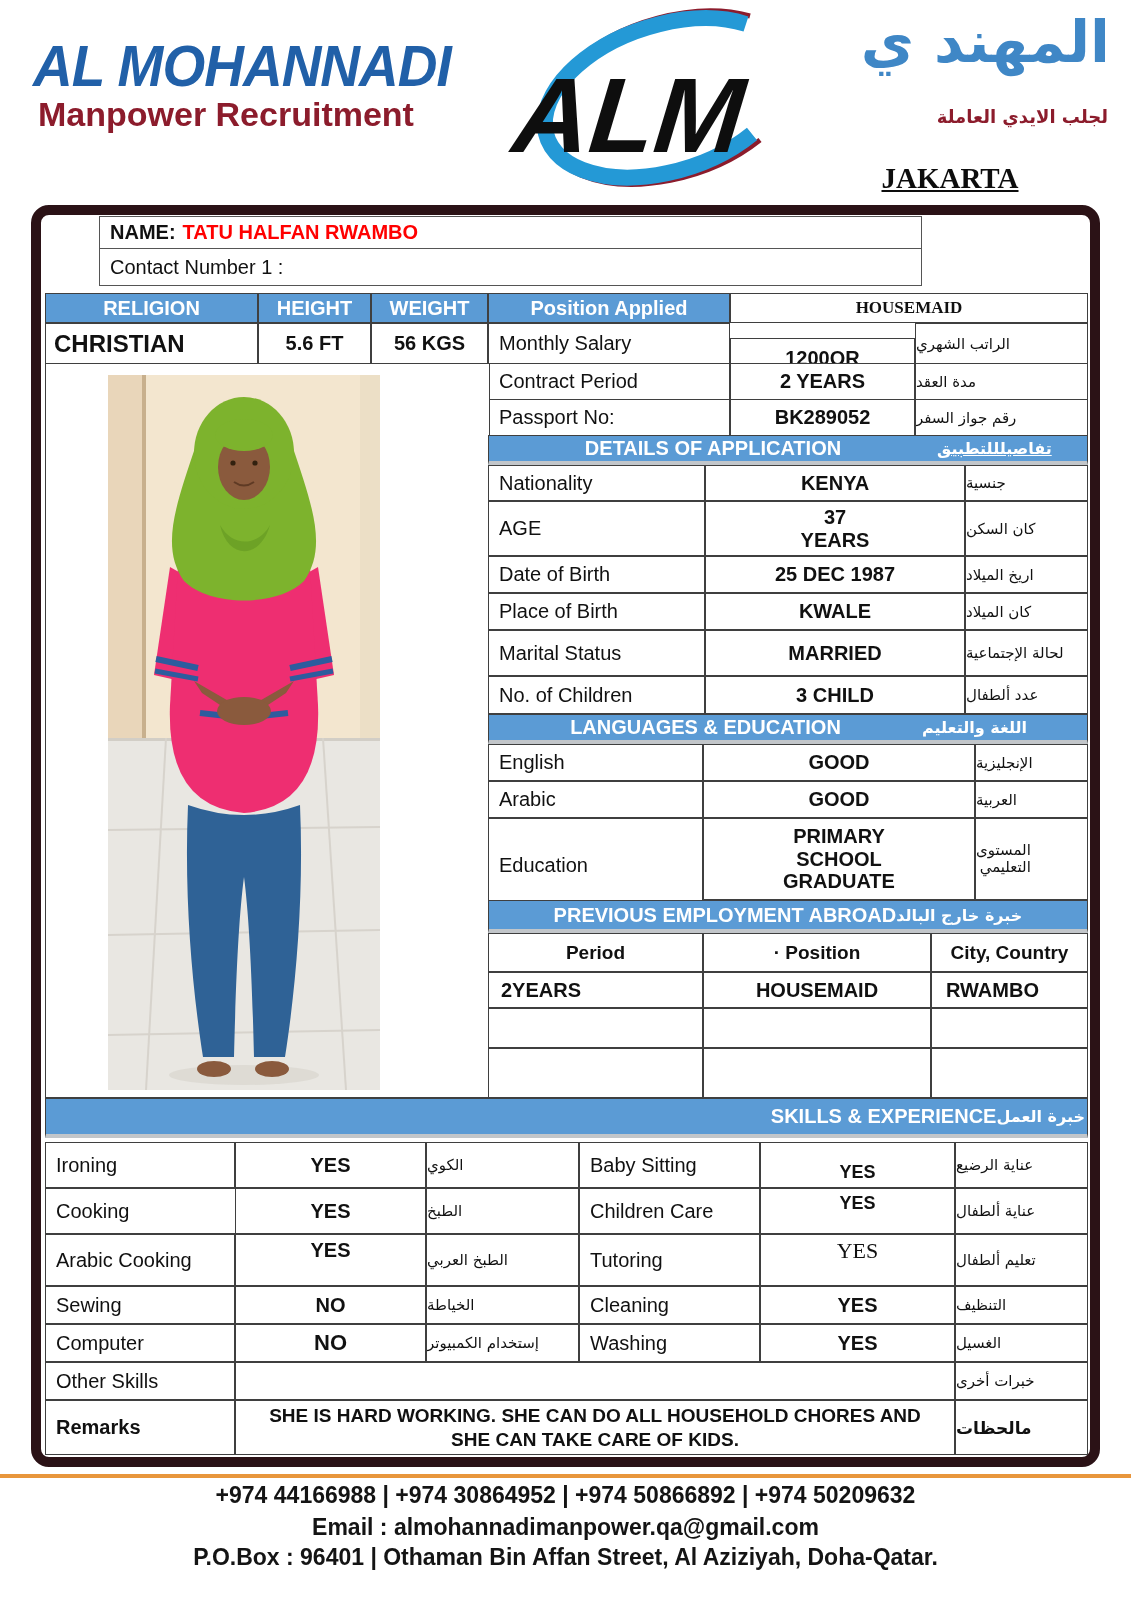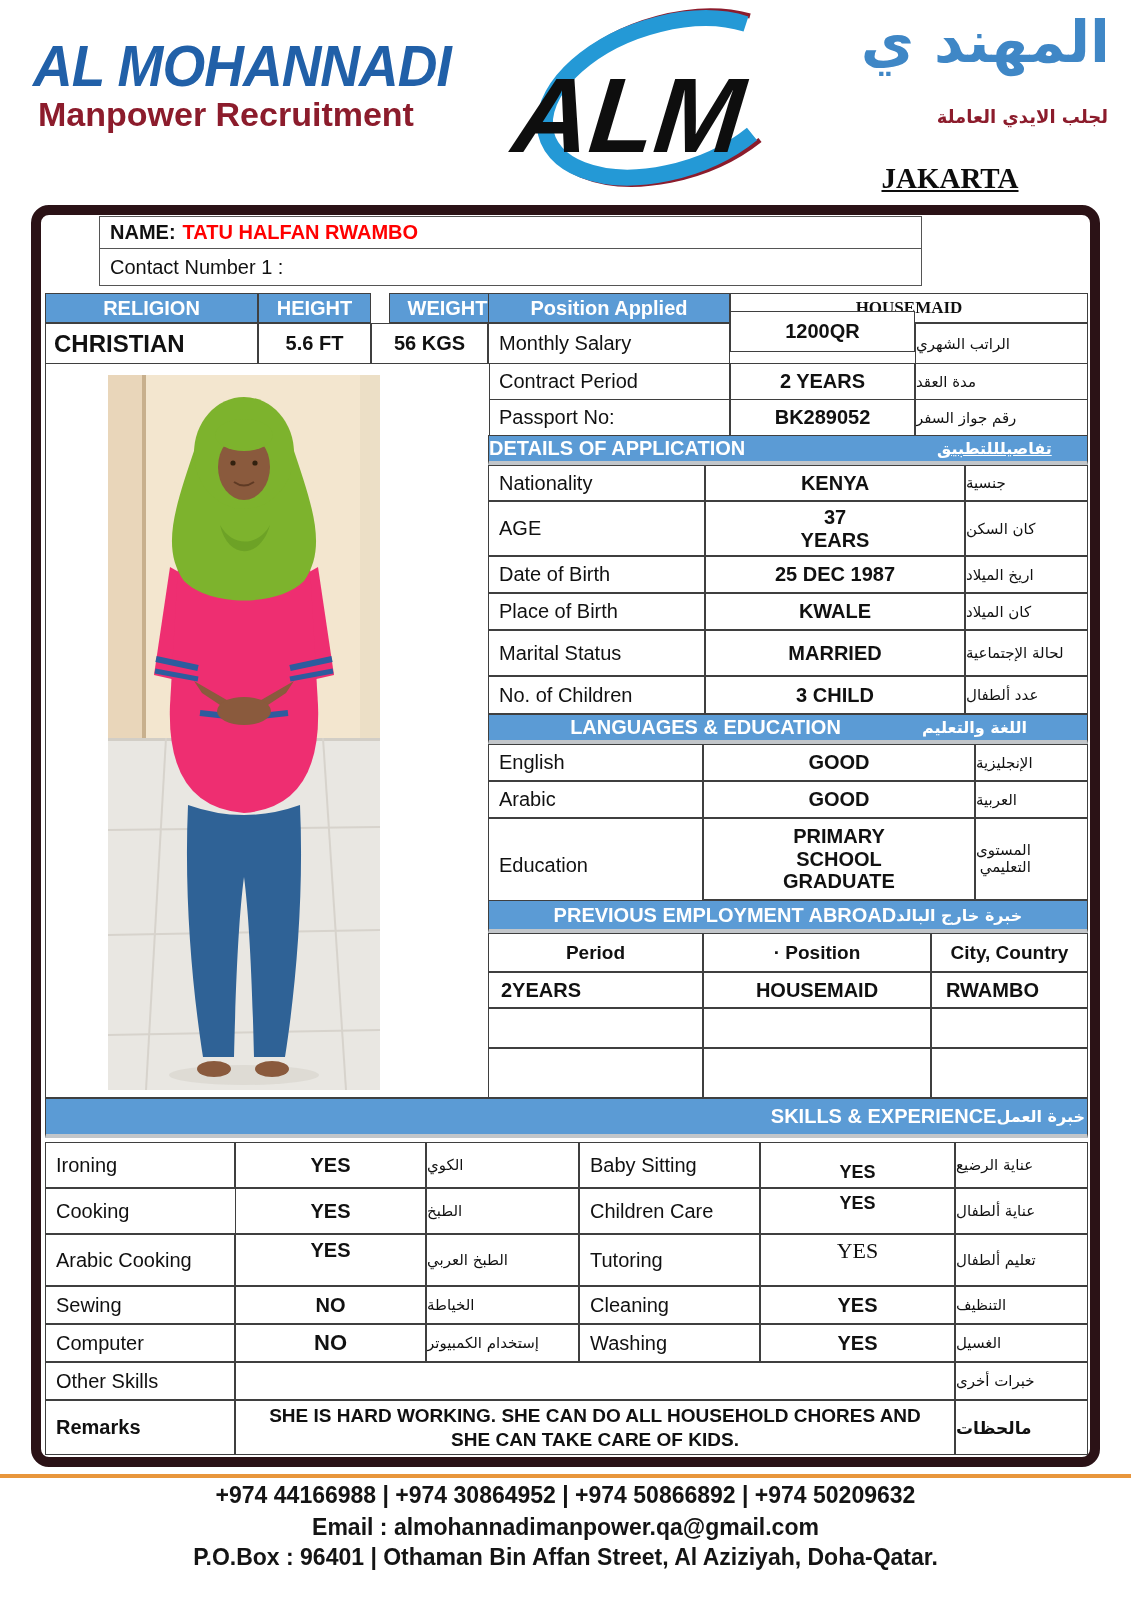--- a/index.html
+++ b/index.html
@@ -61,29 +61,29 @@
   <div class="cell lab" style="left:99px;top:216px;width:823px;height:33px;border-color:#555;">
     <span style="font-weight:bold;">NAME:</span>
     <span style="font-weight:bold;color:#ff0000;margin-left:7px;">TATU HALFAN RWAMBO</span>
   </div>
   <div class="cell lab" style="left:99px;top:248px;width:823px;height:38px;border-color:#555;">
     <span>Contact Number 1 :</span>
   </div>
 
   <div class="cell blue" style="left:45px;top:293px;width:213px;height:30px;">RELIGION</div>
   <div class="cell blue" style="left:258px;top:293px;width:113px;height:30px;">HEIGHT</div>
-  <div class="cell blue" style="left:389px;top:293px;width:117px;height:30px;">WEIGHT</div>
+  <div class="cell blue" style="left:371px;top:293px;width:117px;height:30px;">WEIGHT</div>
   <div class="cell blue" style="left:488px;top:293px;width:242px;height:30px;">Position Applied</div>
   <div class="cell posval" style="left:730px;top:293px;width:358px;height:30px;">HOUSEMAID</div>
 
   <div class="cell" style="left:45px;top:323px;width:213px;height:41px;font-weight:bold;font-size:24px;padding-left:8px;">CHRISTIAN</div>
   <div class="cell val" style="left:258px;top:323px;width:113px;height:41px;">5.6 FT</div>
   <div class="cell val" style="left:371px;top:323px;width:117px;height:41px;">56 KGS</div>
   <div class="cell lab" style="left:488px;top:323px;width:242px;height:41px;">Monthly Salary</div>
-  <div class="cell val" style="left:730px;top:311px;width:185px;height:41px;">1200QR</div>
+  <div class="cell val" style="left:730px;top:338px;width:185px;height:41px;">1200QR</div>
   <div class="cell arc" style="left:915px;top:323px;width:173px;height:41px;">الراتب الشهري</div>
 
   <div class="cell lab" style="left:488px;top:363px;width:242px;height:37px;">Contract Period</div>
   <div class="cell val" style="left:730px;top:363px;width:185px;height:37px;">2 YEARS</div>
   <div class="cell arc" style="left:915px;top:363px;width:173px;height:37px;">مدة العقد</div>
 
   <div class="cell lab" style="left:488px;top:399px;width:242px;height:37px;">Passport No:</div>
   <div class="cell val" style="left:730px;top:399px;width:185px;height:37px;">BK289052</div>
   <div class="cell arc" style="left:915px;top:399px;width:173px;height:37px;">رقم جواز السفر</div>
 
@@ -129,21 +129,21 @@
     <circle cx="147" cy="88" r="2.6" fill="#32210f"></circle>
     <path d="M126,107 Q136,114 146,107" stroke="#5f3a24" stroke-width="2" fill="none"></path>
 
     <path d="M80,430 C76,520 84,612 95,682 L126,682 C128,600 131,540 136,502 C141,540 144,600 146,682 L177,682 C188,612 196,520 192,430 Q136,450 80,430 Z" fill="#2f6296"></path>
 
     <ellipse cx="106" cy="694" rx="17" ry="8" fill="#8a5a3d"></ellipse>
     <ellipse cx="164" cy="694" rx="17" ry="8" fill="#8a5a3d"></ellipse>
   </svg>
 
   <div class="bluebar" style="left:488px;top:435px;width:600px;height:30px;">
-    <span style="flex:1;text-align:left;">DETAILS OF APPLICATION</span>
+    <span style="flex:1;text-align:center;">DETAILS OF APPLICATION</span>
     <span class="bar-ar u" style="width:150px;text-align:left;">تفاصيلللتطبيق</span>
   </div>
 
   <div class="cell lab" style="left:488px;top:465px;width:217px;height:36px;">Nationality</div>
   <div class="cell val" style="left:705px;top:465px;width:260px;height:36px;">KENYA</div>
   <div class="cell arc" style="left:965px;top:465px;width:123px;height:36px;">جنسية</div>
 
   <div class="cell lab" style="left:488px;top:501px;width:217px;height:55px;">AGE</div>
   <div class="cell val pre" style="left:705px;top:501px;width:260px;height:55px;">37
 YEARS</div>

